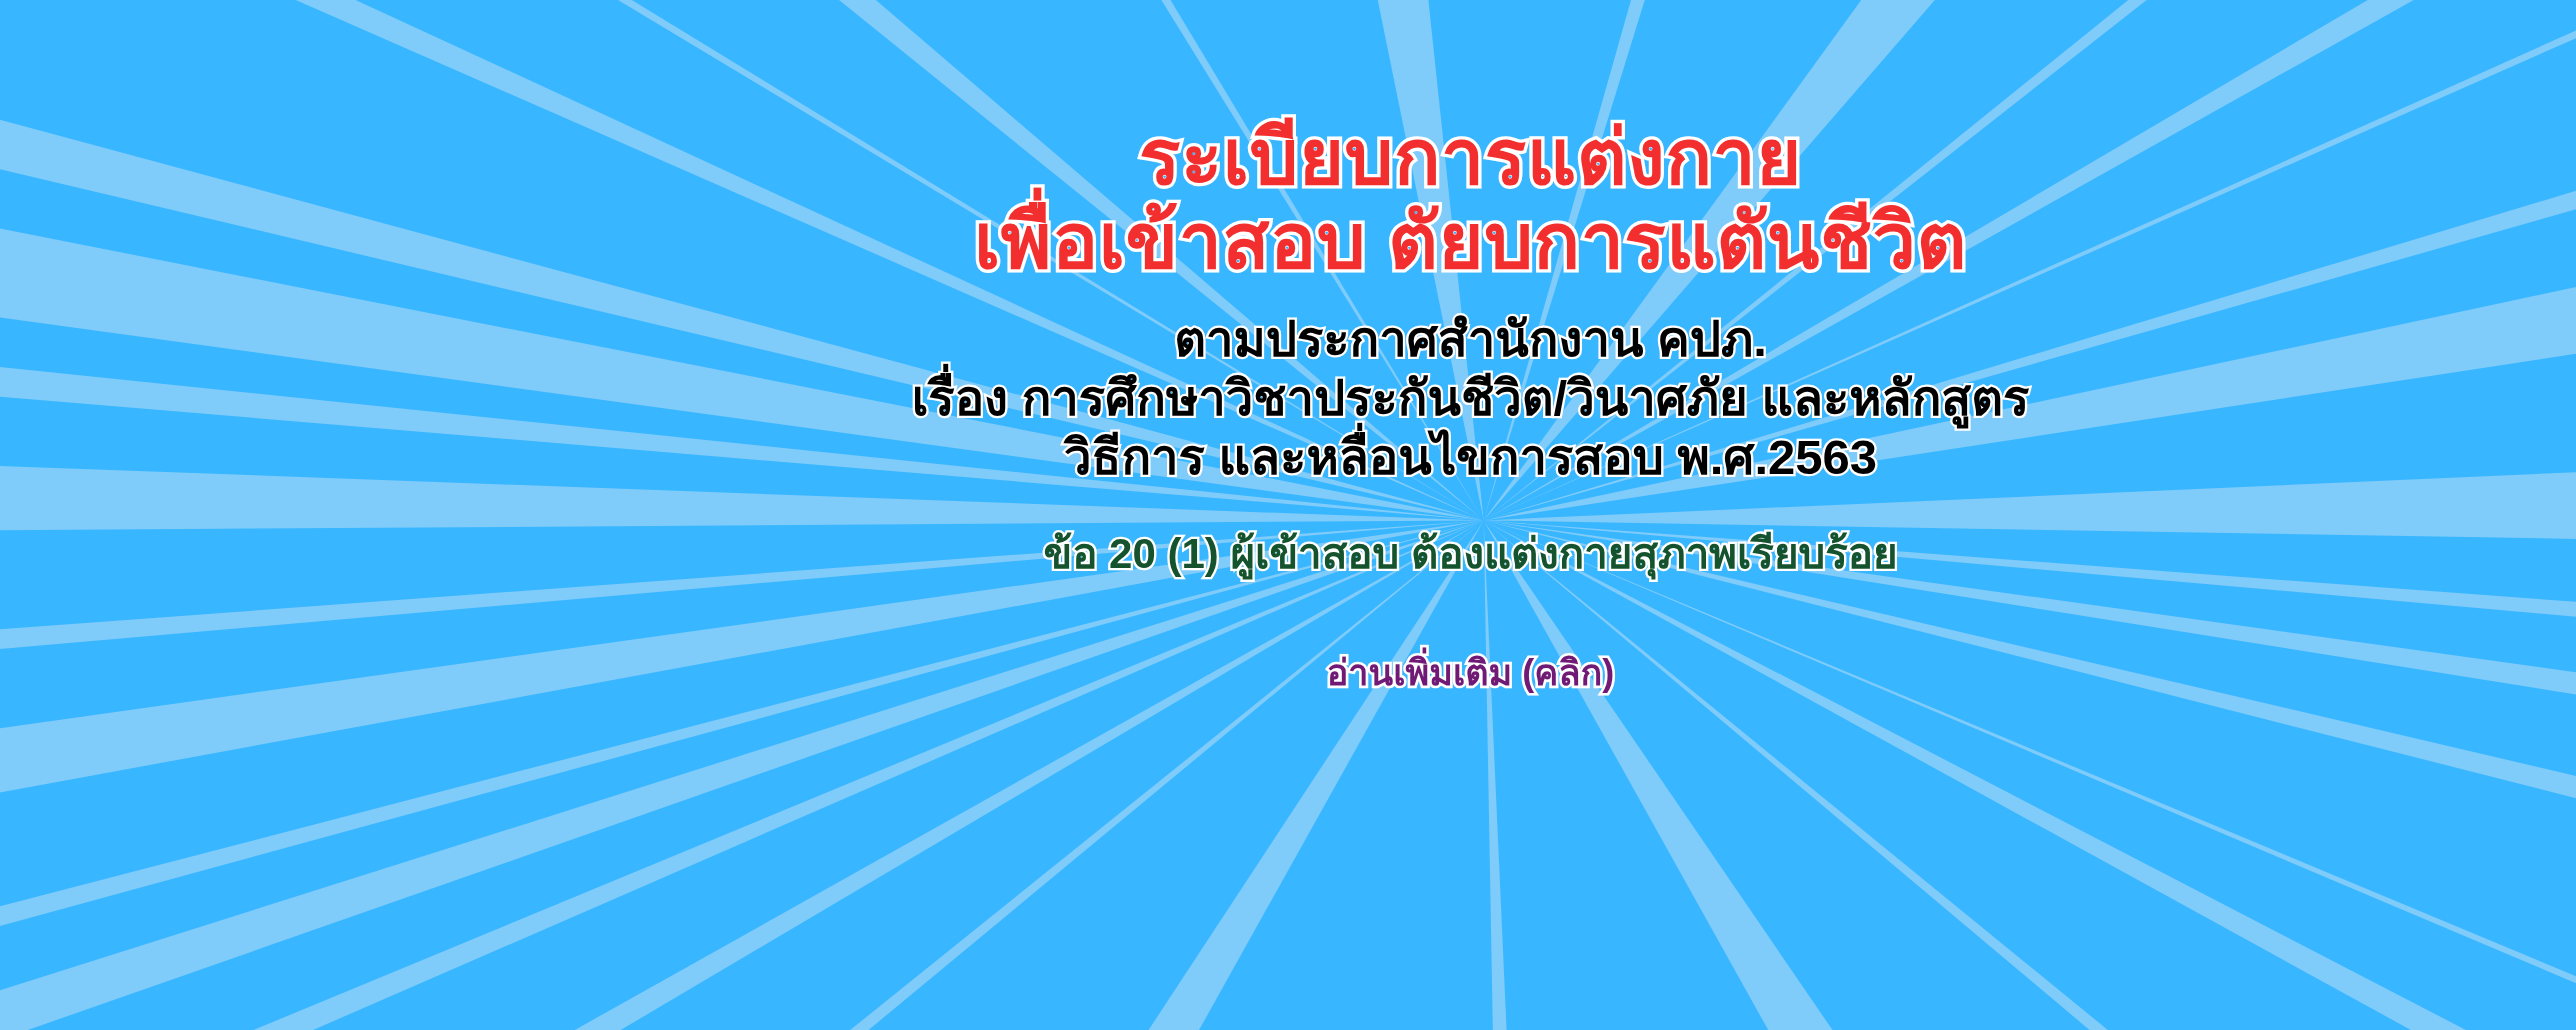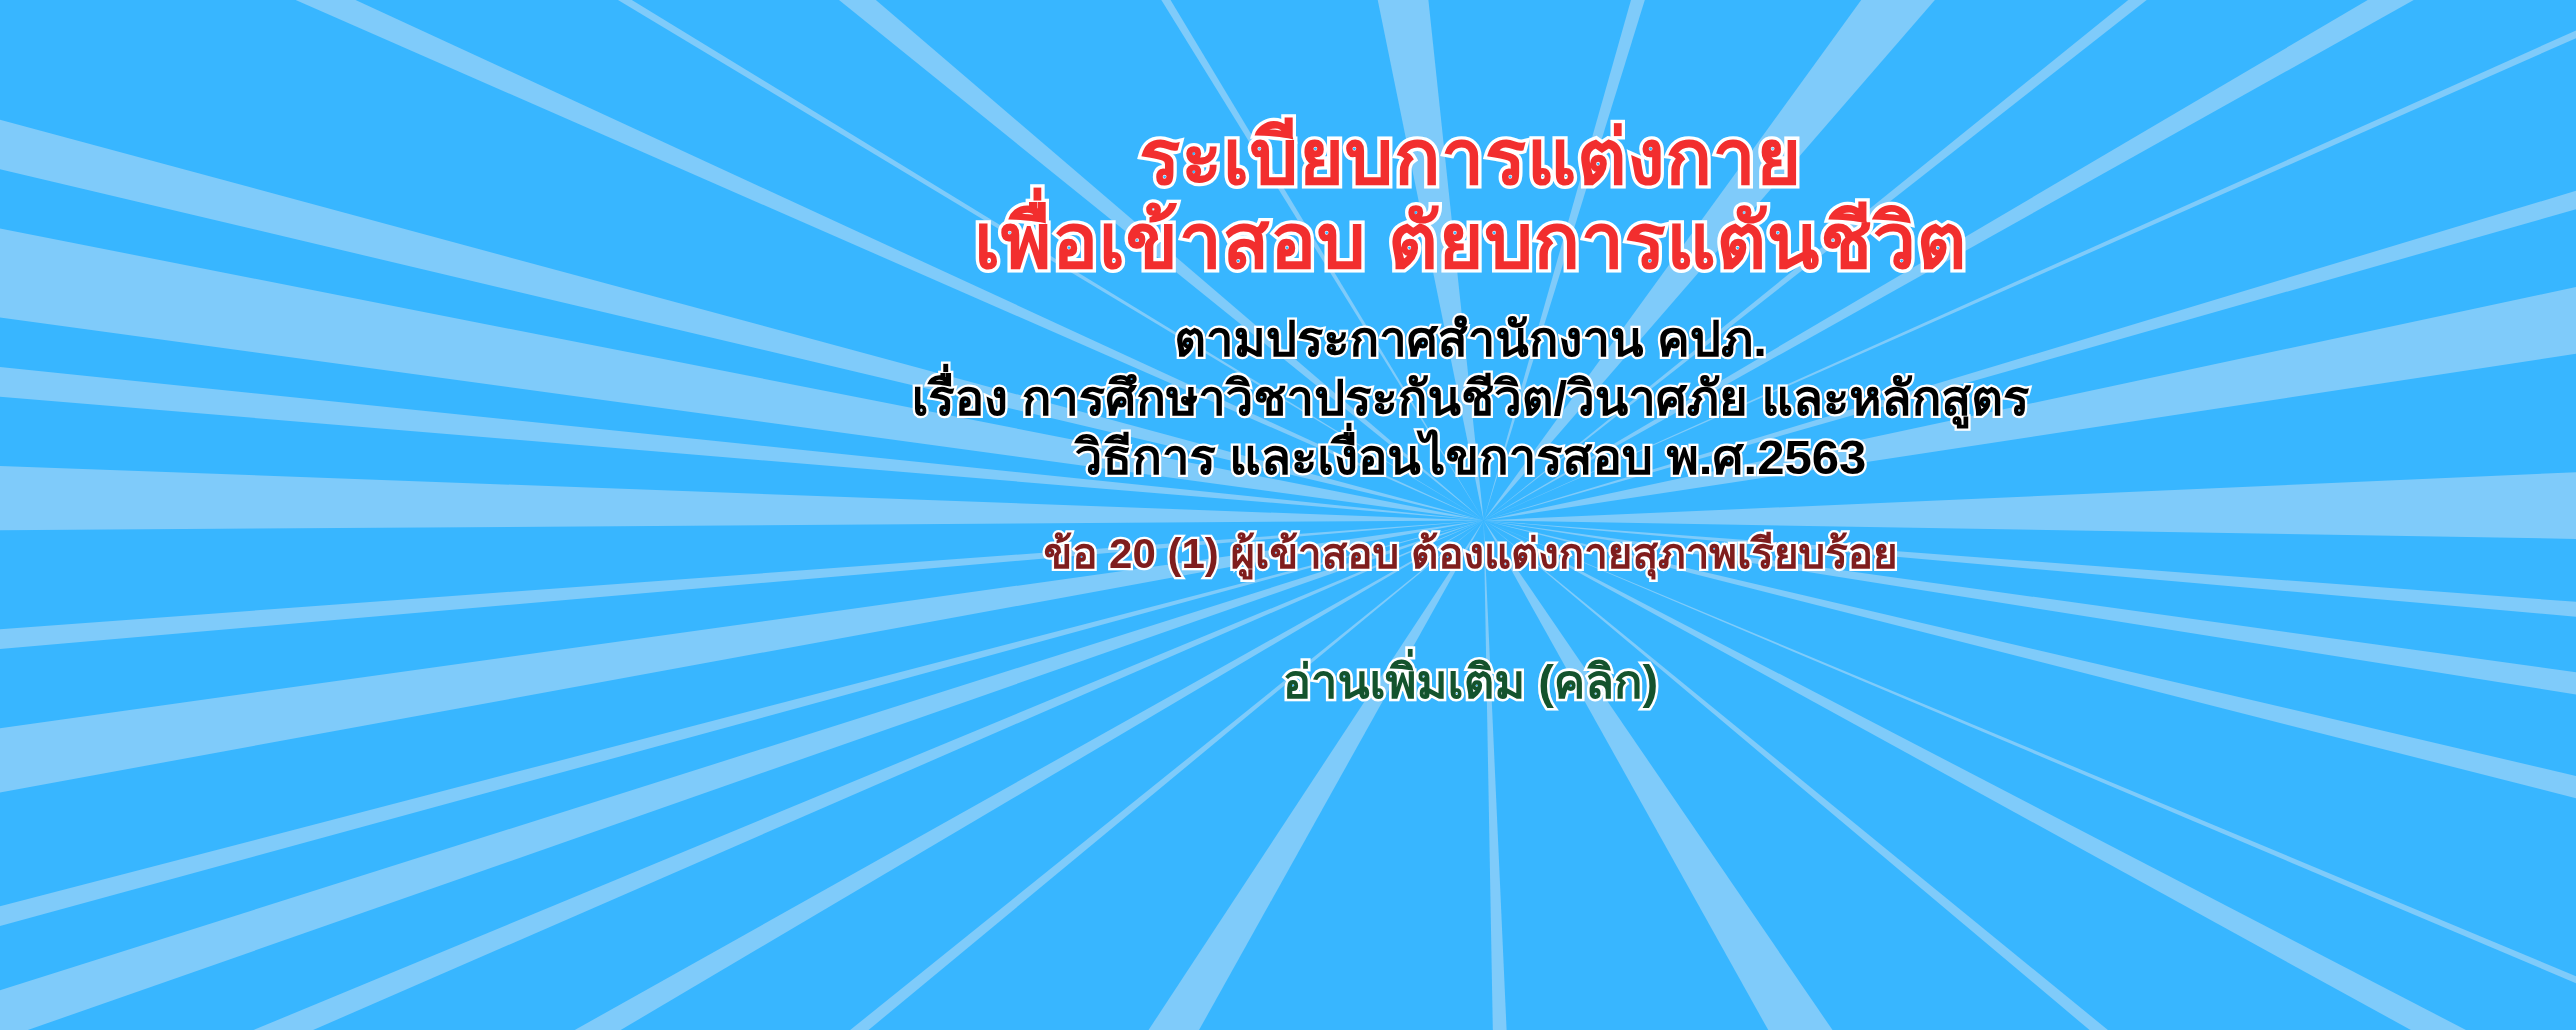--- a/index.html
+++ b/index.html
@@ -60,31 +60,31 @@
     -webkit-text-stroke: 4.6px #ffffff;
     paint-order: stroke fill;
     margin: 0;
     padding: 0 0 4.1px 0;
   }
 
   .clause-line {
     margin-top: 31px;
     font-size: 42px;
     font-weight: 700;
-    color: #7f1d1d;
+    color: #14532d;
     white-space: nowrap;
     -webkit-text-stroke: 4.6px #ffffff;
     paint-order: stroke fill;
   }
 
   .cta-line {
     margin-top: 58px;
-    font-size: 47px;
+    font-size: 36px;
     font-weight: 700;
-    color: #14532d;
+    color: #701a75;
     white-space: nowrap;
     -webkit-text-stroke: 5.2px #ffffff;
     paint-order: stroke fill;
     cursor: pointer;
   }
 </style>
 </head>
 <body>
 
 <div id="banner">
@@ -135,21 +135,21 @@
   <div id="content">
 
     <div class="title-block">
       <div class="title-line">ระเบียบการแต่งกาย</div>
       <div class="title-line">เพื่อเข้าสอบ ตัยบการแตันชีวิต</div>
     </div>
 
     <div class="subtitle-block">
       <div class="subtitle-line">ตามประกาศสำนักงาน คปภ.</div>
       <div class="subtitle-line">เรื่อง การศึกษาวิชาประกันชีวิต/วินาศภัย และหลักสูตร</div>
-      <div class="subtitle-line">วิธีการ และเงื่อนไขการสอบ พ.ศ.2563</div>
+      <div class="subtitle-line">วิธีการ และหลื่อนไขการสอบ พ.ศ.2563</div>
     </div>
 
     <div class="clause-line">ข้อ 20 (1) ผู้เข้าสอบ ต้องแต่งกายสุภาพเรียบร้อย</div>
 
     <div class="cta-line">อ่านเพิ่มเติม (คลิก)</div>
 
   </div>
 </div>
 
 

